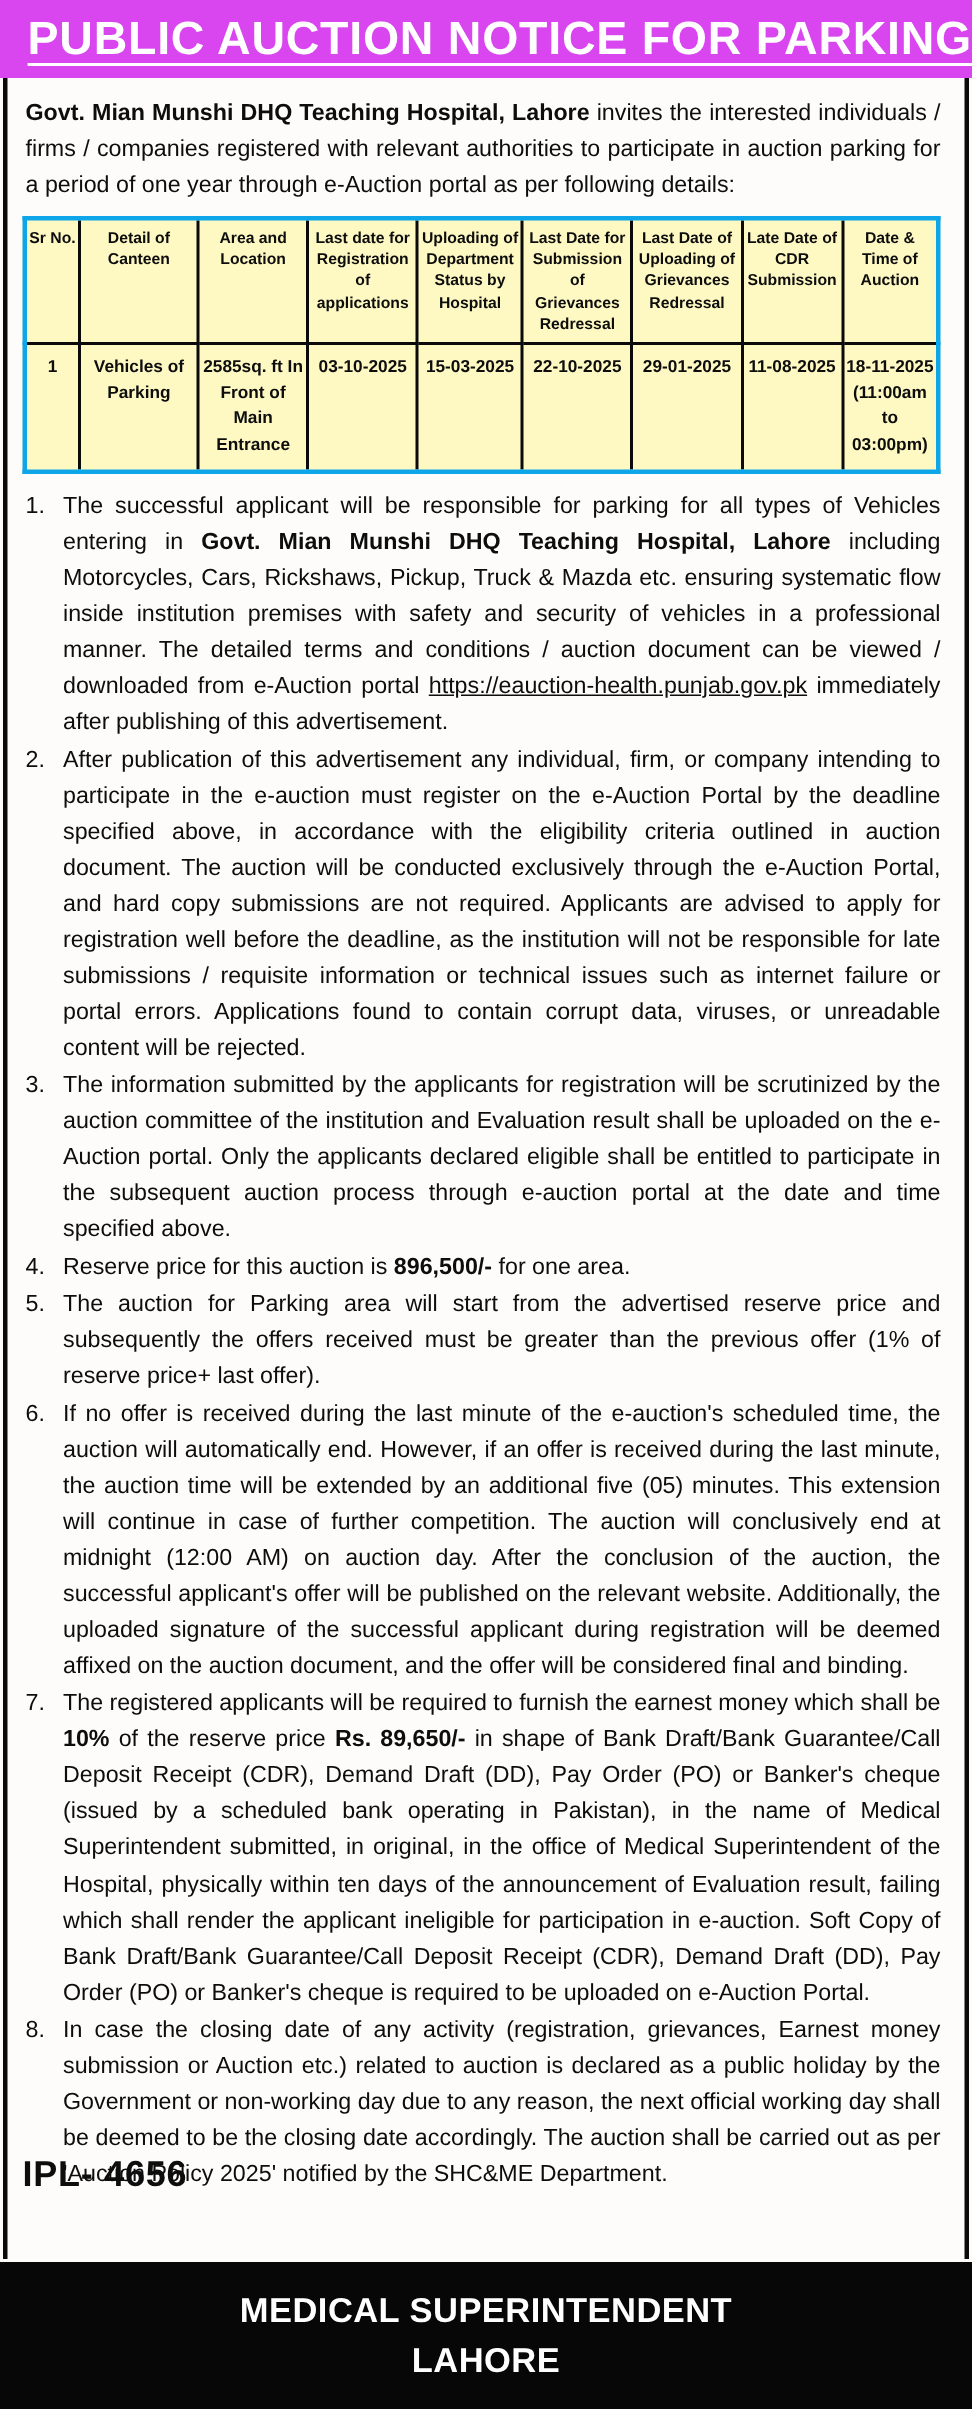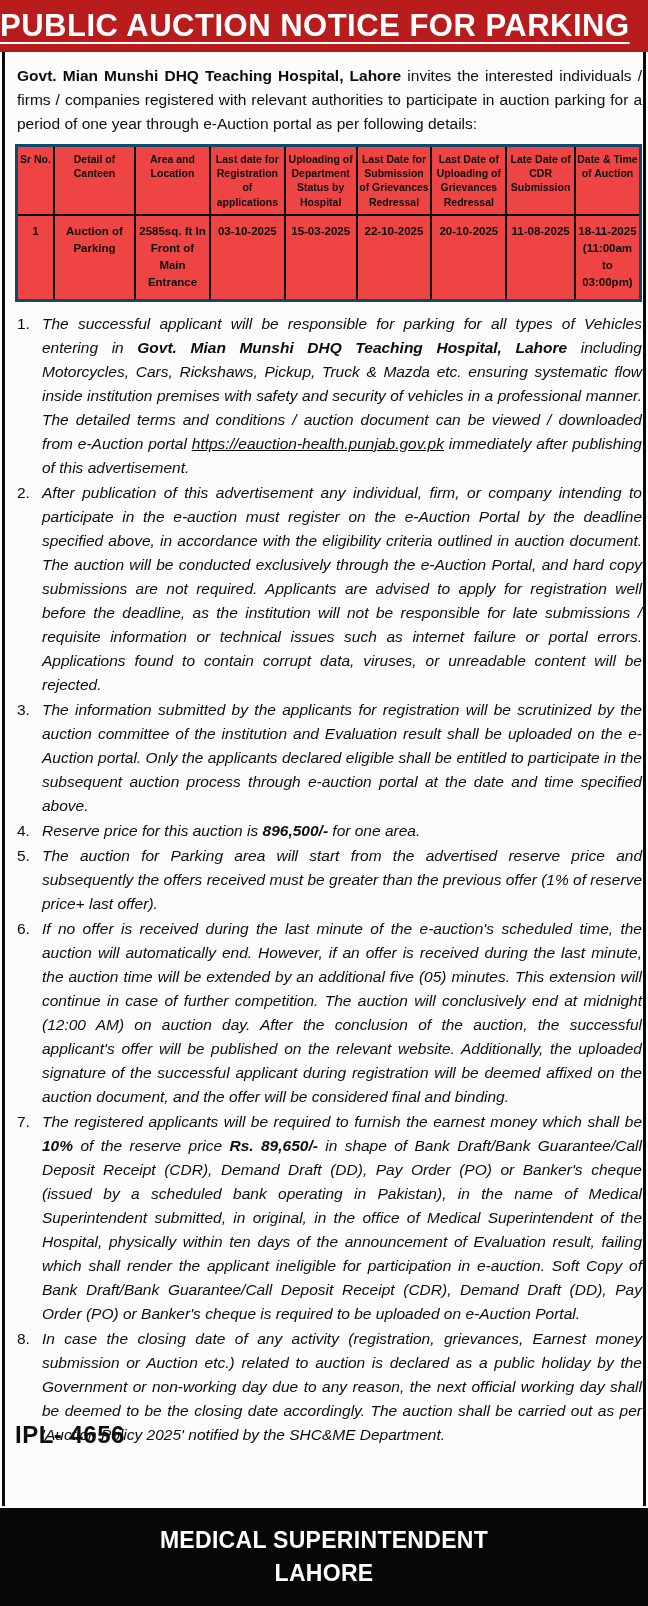--- a/index.html
+++ b/index.html
@@ -11,52 +11,52 @@
     color: #0d0d0d;
   }
   .page {
     width: 648px; height: 1606px;
     display: flex; flex-direction: column;
     background: #fdfcfa;
     overflow: hidden;
   }
   .title-bar {
     flex: 0 0 52px;
-    background: #b91c1c;
-    display: flex; align-items: center; justify-content: flex-start;
+    background: #d946ef;
+    display: flex; align-items: center; justify-content: flex-end;
   }
   .title {
     color: #ffffff;
     font-size: 31px;
     font-weight: bold;
     letter-spacing: 0.5px;
     white-space: nowrap;
     text-decoration: underline;
     text-decoration-thickness: 2px;
     text-underline-offset: 6px;
   }
   .content {
     flex: 1 1 auto;
     margin: 0 2px;
     border-left: 3px solid #0a0a0a;
     border-right: 3px solid #0a0a0a;
-    padding: 10px 1px 0 10px;
+    padding: 10px 16px 0 10px;
     font-size: 15.5px;
     line-height: 1.55;
     text-align: justify;
     overflow: hidden;
   }
   .intro { margin: 2px 0 8px 2px; }
   table {
     width: 100%;
     border-collapse: collapse;
     table-layout: fixed;
     margin: 4px 0 10px 0;
-    border: 3px solid #0c4a6e;
-    background: #ef4444;
+    border: 3px solid #0ea5e9;
+    background: #fef9c3;
   }
   th, td { border: 2px solid #0a0a0a; vertical-align: top; }
   th {
     font-size: 10.5px; font-weight: bold;
     text-align: center; padding: 5px 1px; line-height: 1.35;
   }
   td {
     font-size: 11.5px; font-weight: bold;
     text-align: center; padding: 7px 1px; line-height: 1.5;
     white-space: pre-line;
@@ -66,21 +66,21 @@
   col.c3 { width: 12%; }
   col.c4 { width: 12%; }
   col.c5 { width: 11.5%; }
   col.c6 { width: 12%; }
   col.c7 { width: 12%; }
   col.c8 { width: 11%; }
   col.c9 { width: 10.5%; }
   .terms { display: flex; flex-direction: column; gap: 1px; }
   .term { display: flex; }
   .term .num { flex: 0 0 27px; padding-left: 2px; }
-  .term .txt { flex: 1 1 auto; font-style: italic; }
+  .term .txt { flex: 1 1 auto; }
   .b { font-weight: bold; }
   .u { text-decoration: underline; }
   .ipl {
     text-align: left;
     font-size: 24px;
     font-weight: bold;
     letter-spacing: 0.5px;
     margin-top: -31px;
     padding-right: 2px;
     position: relative;
@@ -136,26 +136,26 @@
             <th>Uploading of Department Status by Hospital</th>
             <th>Last Date for Submission of Grievances Redressal</th>
             <th>Last Date of Uploading of Grievances Redressal</th>
             <th>Late Date of CDR Submission</th>
             <th>Date &amp; Time of Auction</th>
           </tr>
       </thead>
       <tbody id="table-body">
           <tr>
             <td>1</td>
-            <td>Auction of Parking</td>
+            <td>Vehicles of Parking</td>
             <td>2585sq. ft In Front of Main Entrance</td>
             <td>03-10-2025</td>
             <td>15-03-2025</td>
             <td>22-10-2025</td>
-            <td>20-10-2025</td>
+            <td>29-01-2025</td>
             <td>11-08-2025</td>
             <td>18-11-2025
 (11:00am to 03:00pm)</td>
           </tr>
         </tbody>
     </table>
 
     <div class="terms" id="terms-list">
         <div class="term">
           <div class="num">1.</div>

